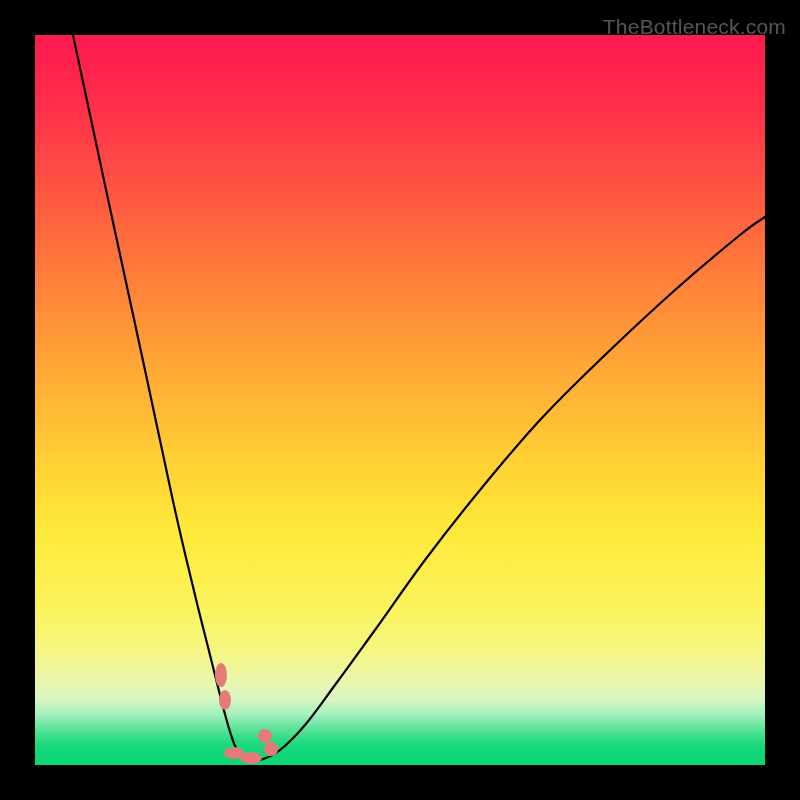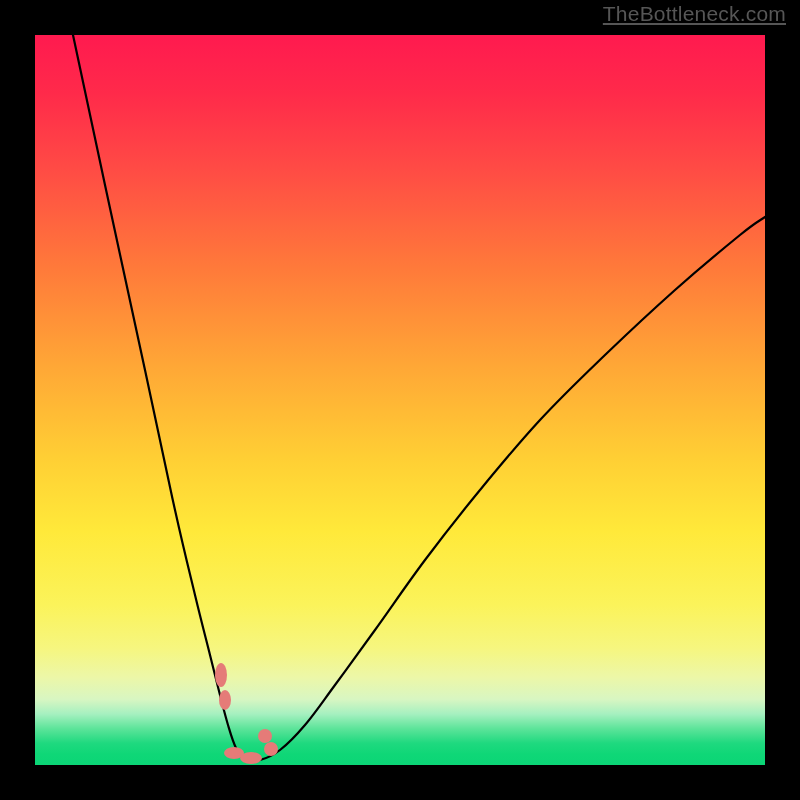--- a/index.html
+++ b/index.html
@@ -41,28 +41,27 @@
       #d8f6c2 91%,
       #a6f0c0 93%,
       #5de49a 95%,
       #1fd97f 97%,
       #0fd777 98.5%,
       #0bd576 100%
     );
   }
   .watermark {
     position: absolute;
-    top: 2px;
+    top: 15px;
     right: 14px;
     color: #565656;
     font-size: 21px;
     font-weight: 500;
     letter-spacing: 0.2px;
     user-select: none;
-    text-decoration: underline;
   }
   svg.curves {
     position: absolute;
     left: 0;
     top: 0;
     width: 730px;
     height: 730px;
     overflow: visible;
   }
   .curve {

